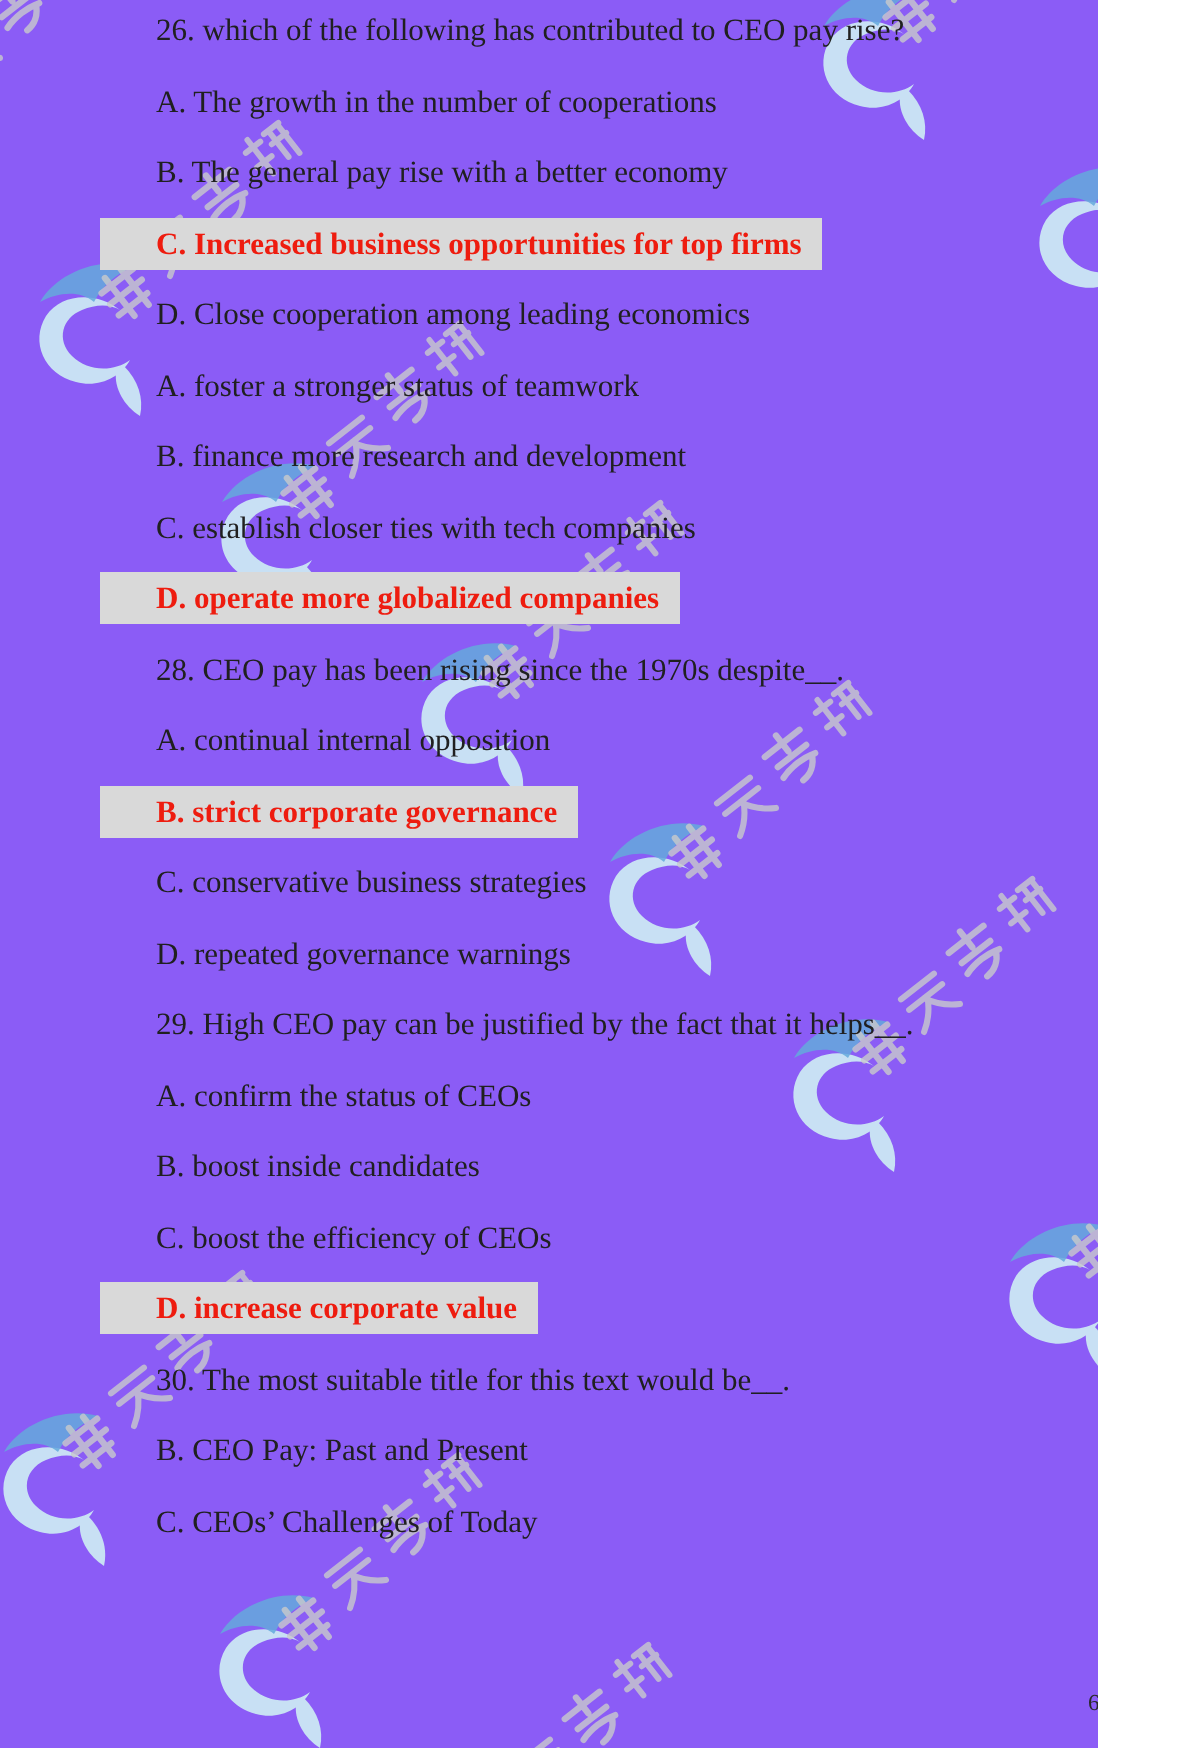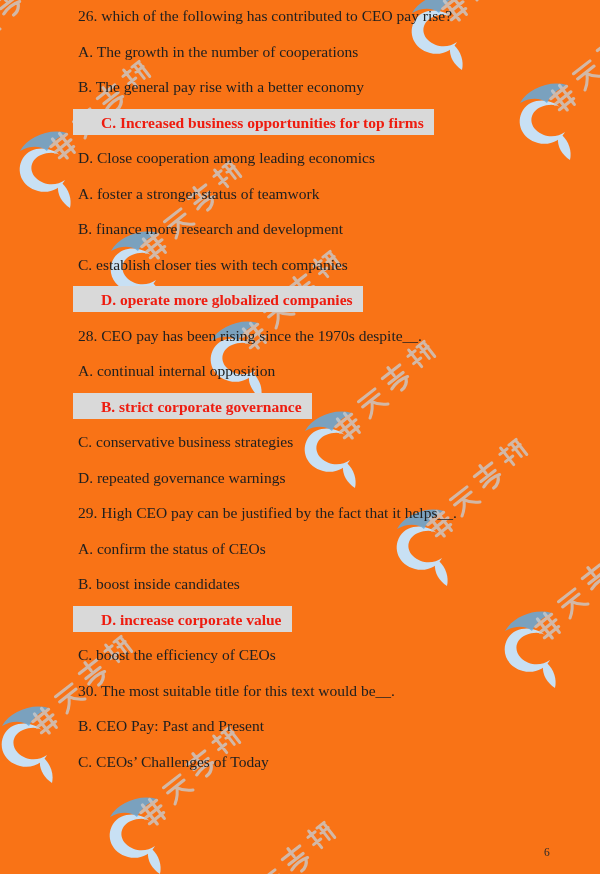--- a/index.html
+++ b/index.html
@@ -1,24 +1,24 @@
 <!DOCTYPE html>
 <html style="--red: #ee1c0f; --hl: #d9d9d9;"><head>
 <meta charset="utf-8">
 <style>
   html,body{margin:0;padding:0;background:#ffffff;}
   .page{
-    position:relative;width:600px;height:874px;background:#f97316;overflow:hidden;
+    position:relative;width:549px;height:874px;background:#8b5cf6;overflow:hidden;
     font-family:"Liberation Serif", serif;color:#202020;
   }
   .wm-layer{position:absolute;left:0;top:0;width:100%;height:100%;z-index:0;pointer-events:none;}
   .wm{position:absolute;width:160px;height:160px;}
   .content{position:relative;z-index:1;padding-top:7px;}
   .line{height:35.5px;box-sizing:border-box;padding-left:78px;font-size:15.5px;white-space:nowrap;}
-  .line.ans{padding-left:73px;}
+  .line.ans{padding-left:50px;}
   .hl{
     display:inline-block;background:var(--hl,#d9d9d9);color:var(--red,#ee1c0f);
     font-weight:bold;padding:5px 10px 3px 28px;margin-top:-5px;
   }
   .page-number{position:absolute;left:544px;top:846px;font-size:11.5px;z-index:1;color:#2a2a2a;}
   .hidden-defs{position:absolute;width:0;height:0;overflow:hidden;}
 </style>
 </head>
 <body>
 
@@ -100,21 +100,21 @@
       <div class="line"><span>C. establish closer ties with tech companies</span></div>
       <div class="line ans"><span class="hl">D. operate more globalized companies</span></div>
       <div class="line stem">28. CEO pay has been rising since the 1970s despite__.</div>
       <div class="line"><span>A. continual internal opposition</span></div>
       <div class="line ans"><span class="hl">B. strict corporate governance</span></div>
       <div class="line"><span>C. conservative business strategies</span></div>
       <div class="line"><span>D. repeated governance warnings</span></div>
       <div class="line stem">29. High CEO pay can be justified by the fact that it helps__.</div>
       <div class="line"><span>A. confirm the status of CEOs</span></div>
       <div class="line"><span>B. boost inside candidates</span></div>
+      <div class="line"><span>C. boost the efficiency of CEOs</span></div>
       <div class="line ans"><span class="hl">D. increase corporate value</span></div>
-      <div class="line"><span>C. boost the efficiency of CEOs</span></div>
       <div class="line stem">30. The most suitable title for this text would be__.</div>
       <div class="line"><span>B. CEO Pay: Past and Present</span></div>
       <div class="line"><span>C. CEOs’ Challenges of Today</span></div>
     </div>
 
   <div class="page-number">6</div>
 </div>
 
 </body></html>

